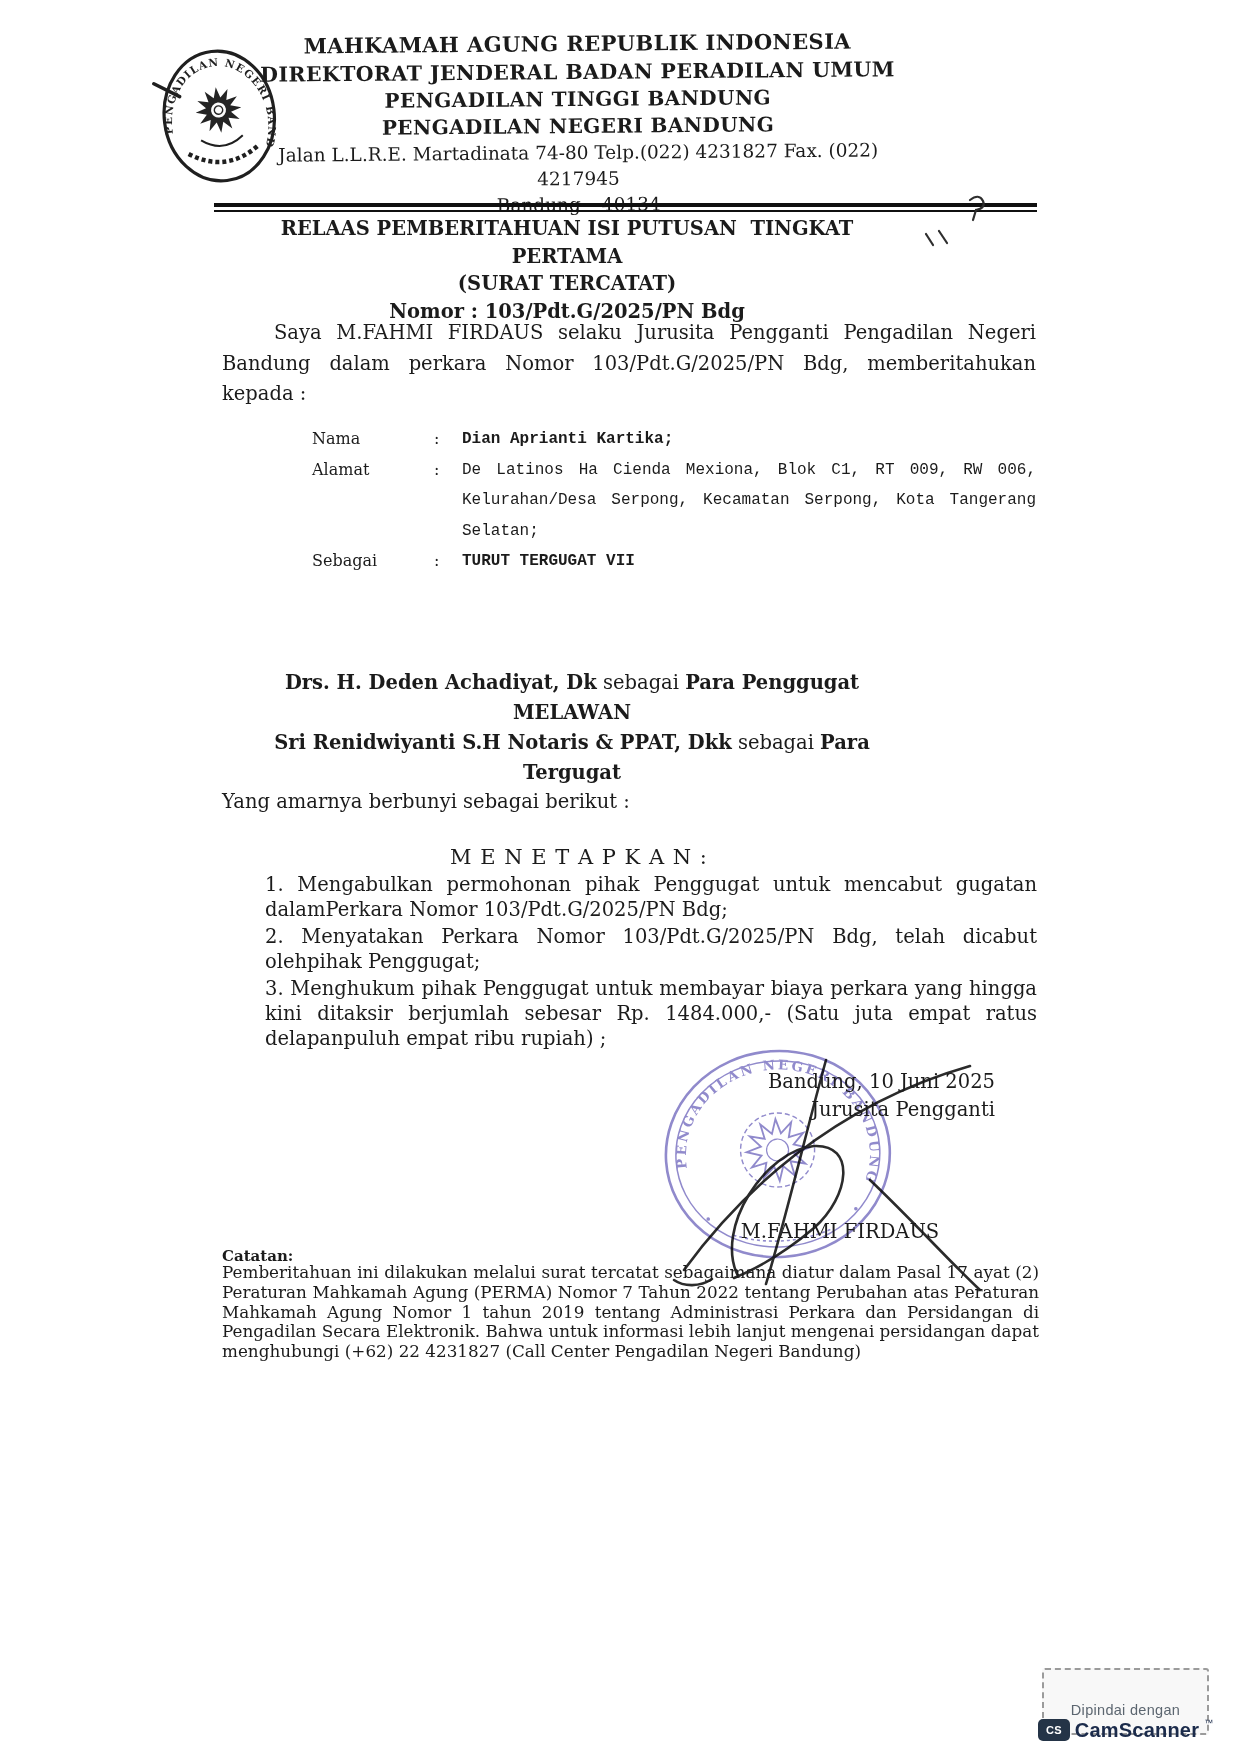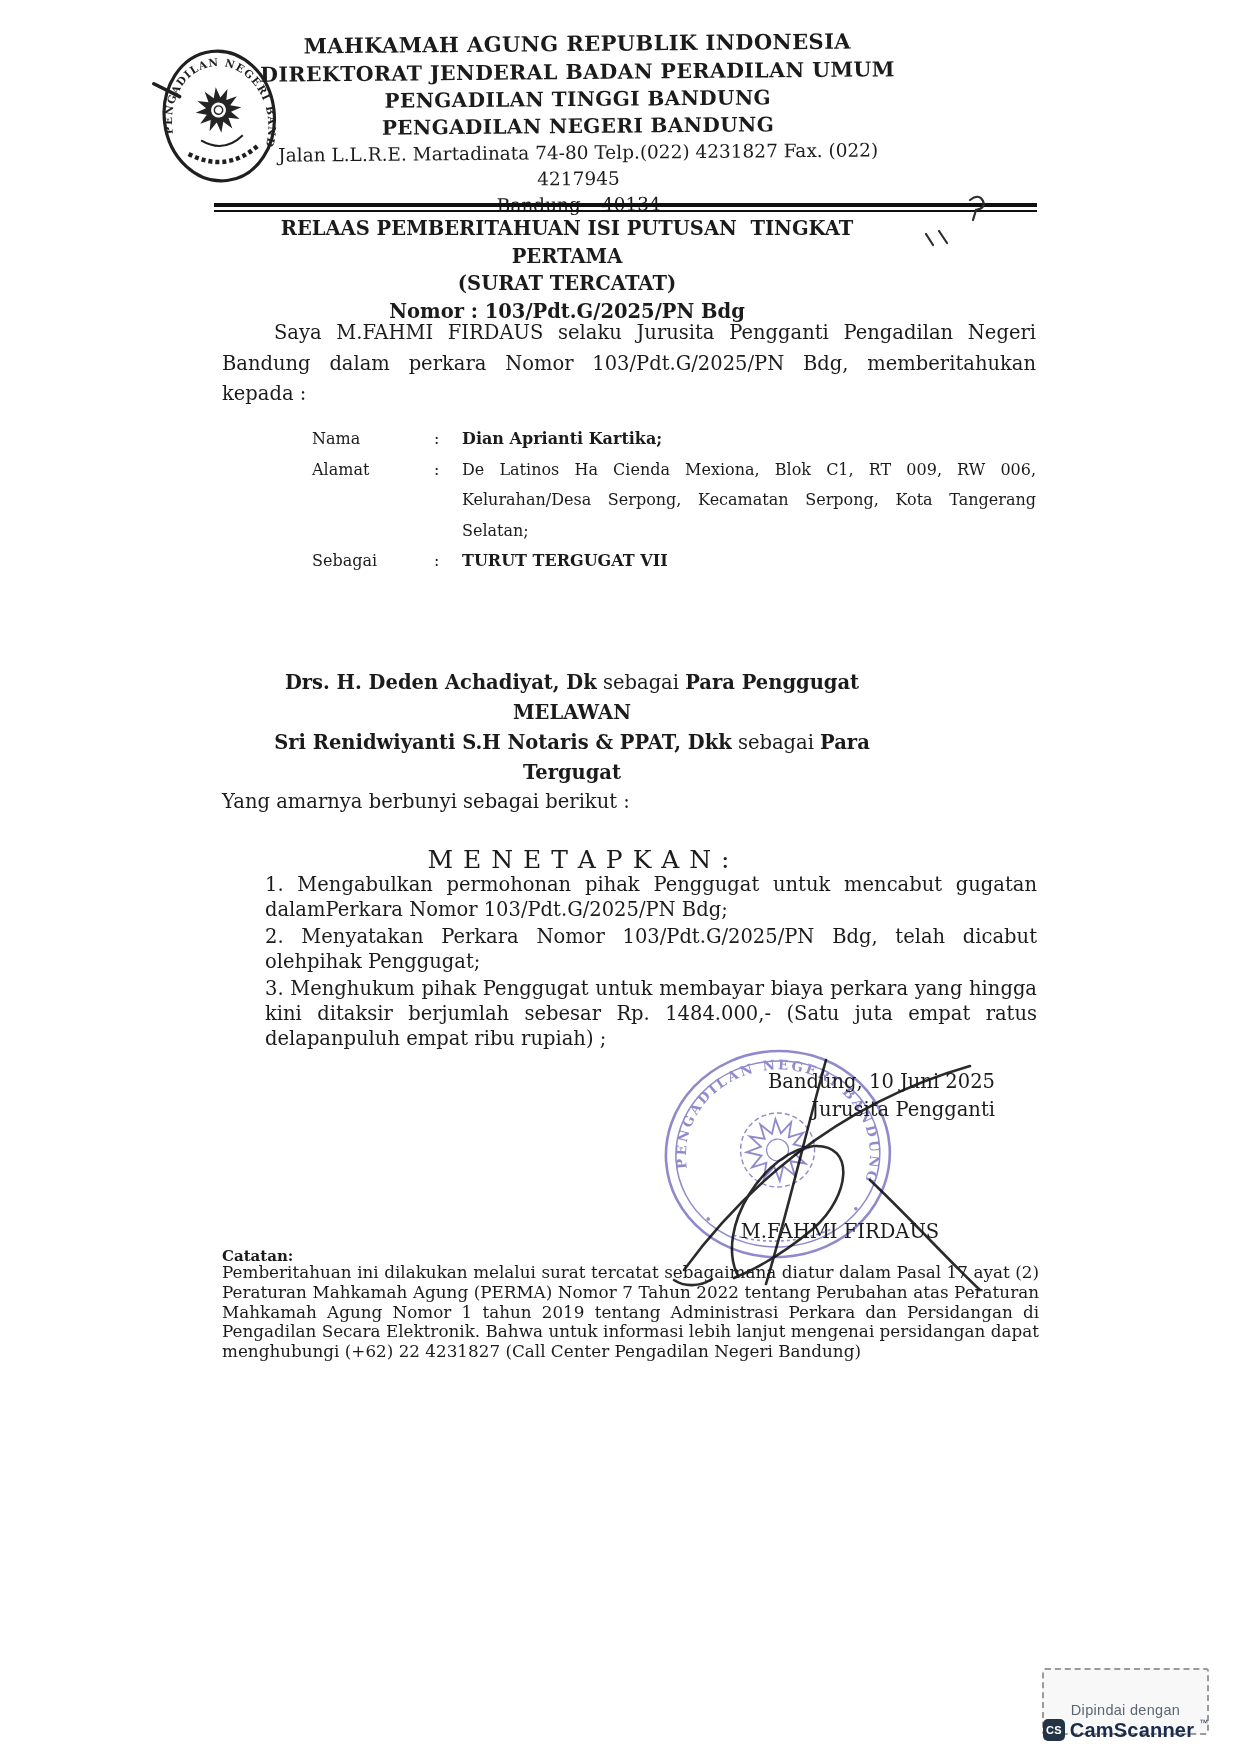--- a/index.html
+++ b/index.html
@@ -30,33 +30,33 @@
 
   
   .intro { position:absolute; left:222px; top:318px; width:814px;
            font-size:19.5px; line-height:30.5px; text-align:justify; text-indent:52px; }
 
   .recipient { position:absolute; left:312px; top:424px; width:724px;
                font-size:16px; line-height:30.5px; }
   .rcp-row { display:flex; align-items:flex-start; }
   .rcp-label { width:122px; flex:none; }
   .rcp-colon { width:28px; flex:none; }
-  .rcp-value { flex:1; text-align:justify; }
+  .rcp-value { flex:1; text-align:justify;font-family:Liberation Mono, monospace; }
   .bold { font-weight:700; }
 
   .about { position:absolute; left:222px; top:590px; width:814px;
            font-size:19.5px; line-height:30.5px; text-align:justify; }
 
   .parties { position:absolute; left:222px; top:668px; width:700px; text-align:center;
              font-size:19.5px; line-height:30px; }
 
   .amar { position:absolute; left:222px; top:790px; width:814px; font-size:19.5px; }
 
   .verdict-head { position:absolute; left:222px; top:845px; width:714px; text-align:center;
-                  font-size:25px; letter-spacing:1px; }
+                  font-size:21px; letter-spacing:1px; }
   .verdict { position:absolute; left:265px; top:872px; width:772px;
              font-size:19.5px; line-height:25px; text-align:justify; }
   .verdict p { margin-bottom:2px; }
 
   
   .sign-block { position:absolute; left:735px; top:1068px; width:260px; text-align:right;
                 font-size:19.5px; line-height:28px; }
   .sign-name  { position:absolute; left:715px; top:1220px; width:250px; text-align:center;
                 font-size:19.5px; }
   .stamp-svg { position:absolute; left:652px; top:1042px; width:252px; height:228px;
@@ -69,21 +69,21 @@
   .notes-body  { position:absolute; left:222px; top:1263px; width:817px;
                  font-size:16.8px; line-height:19.8px; text-align:justify; }
 
   
   .cs-badge { position:absolute; left:1042px; top:1668px; width:167px; height:67px;
               background:#f8f8f8; border:2px dashed #9b9b9b; border-radius:3px;
               display:flex; flex-direction:column; align-items:center; justify-content:center;
               gap:1px; font-family:"Liberation Sans",sans-serif; }
   .cs-line1 { font-size:14.5px; color:#5c6670; letter-spacing:.3px;margin-top:40px; }
   .cs-line2 { display:flex; align-items:center; gap:5px; }
-  .cs-icon  { width:22px; height:22px; border-radius:5px; background:#243447; position:relative;
+  .cs-icon  { width:32px; height:22px; border-radius:5px; background:#243447; position:relative;
               display:flex; align-items:center; justify-content:center;
               color:#fff; font-size:11px; font-weight:700; letter-spacing:.2px; }
   .cs-icon::after { content:""; position:absolute; bottom:-2px; left:3px; right:3px; height:4px;
                     background:#27c0a1; border-radius:0 0 4px 4px; z-index:-1; }
   .cs-brand { font-size:20px; font-weight:700; color:#1b2b4b; letter-spacing:.2px; }
   .cs-tm { font-size:9px; color:#1b2b4b; vertical-align:top; position:relative; top:-7px; }
 </style>
 </head>
 <body>
 

